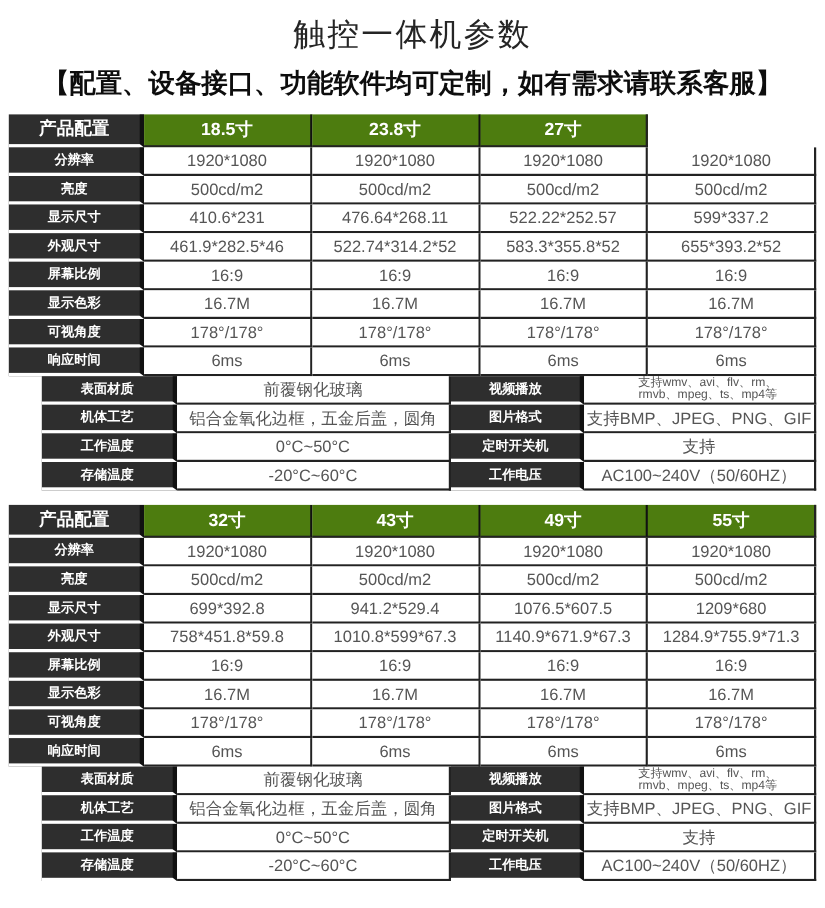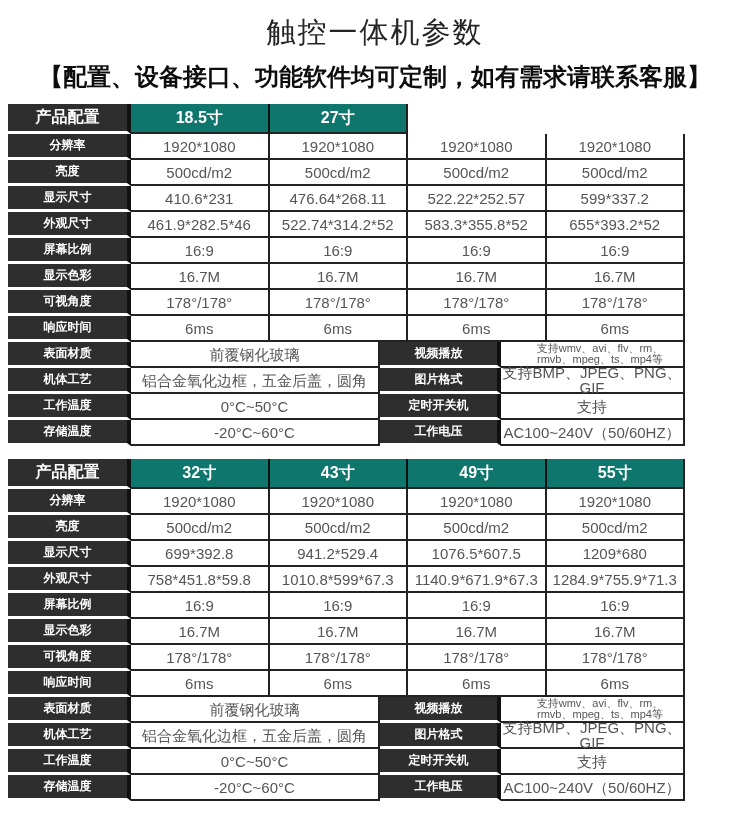--- a/index.html
+++ b/index.html
@@ -21,50 +21,51 @@
   .page-subtitle {
     text-align: center;
     font-size: 24px;
     font-weight: 700;
     color: #0d0d0d;
     line-height: 26px;
     margin-top: 6px;
   }
 
   .spec-table {
-    width: 677px;
+    width: 734px;
     margin: 14px 8px 0 8px;
   }
   .spec-table + .spec-table { margin-top: 13px; }
 
   .t-row {
     display: grid;
     grid-template-columns: 123px repeat(4, 1fr);
   }
   .t-row.info {
     grid-template-columns: 123px 249px 121px 1fr;
+    margin-left: 30px;
   }
 
   .label-cell {
     background: #2e2e2e;
     color: #ffffff;
     font-weight: 700;
     font-size: 12px;
     display: flex;
     align-items: center;
     justify-content: center;
     border-right: 4px solid #111111;
     border-bottom: 3px solid #ffffff;
     height: 26px;
   }
   .t-row.header .label-cell,
   .t-row.header .head-cell { height: 30px; font-size: 16px; }
 
   .head-cell {
-    background: #0f766e;
+    background: #4d7c0f;
     color: #ffffff;
     font-weight: 700;
     display: flex;
     align-items: center;
     justify-content: center;
     border-right: 2px solid #111111;
     border-bottom: 2px solid #222222;
   }
   .head-cell:last-child { border-right: 2px solid #222222; }
 
@@ -94,20 +95,21 @@
 <div>
   <h1 class="page-title">触控一体机参数</h1>
   <div class="page-subtitle">【配置、设备接口、功能软件均可定制，如有需求请联系客服】</div>
 </div>
 
 <div id="tables-root">
     <div class="spec-table">
       <div class="t-row header">
         <div class="label-cell">产品配置</div>
         <div class="head-cell">18.5寸</div>
+        <div class="head-cell">23.8寸</div>
         <div class="head-cell">27寸</div>
       </div>
       <div class="t-row">
         <div class="label-cell">分辨率</div>
         <div class="data-cell">1920*1080</div>
         <div class="data-cell">1920*1080</div>
         <div class="data-cell">1920*1080</div>
         <div class="data-cell">1920*1080</div>
       </div>
       <div class="t-row">

